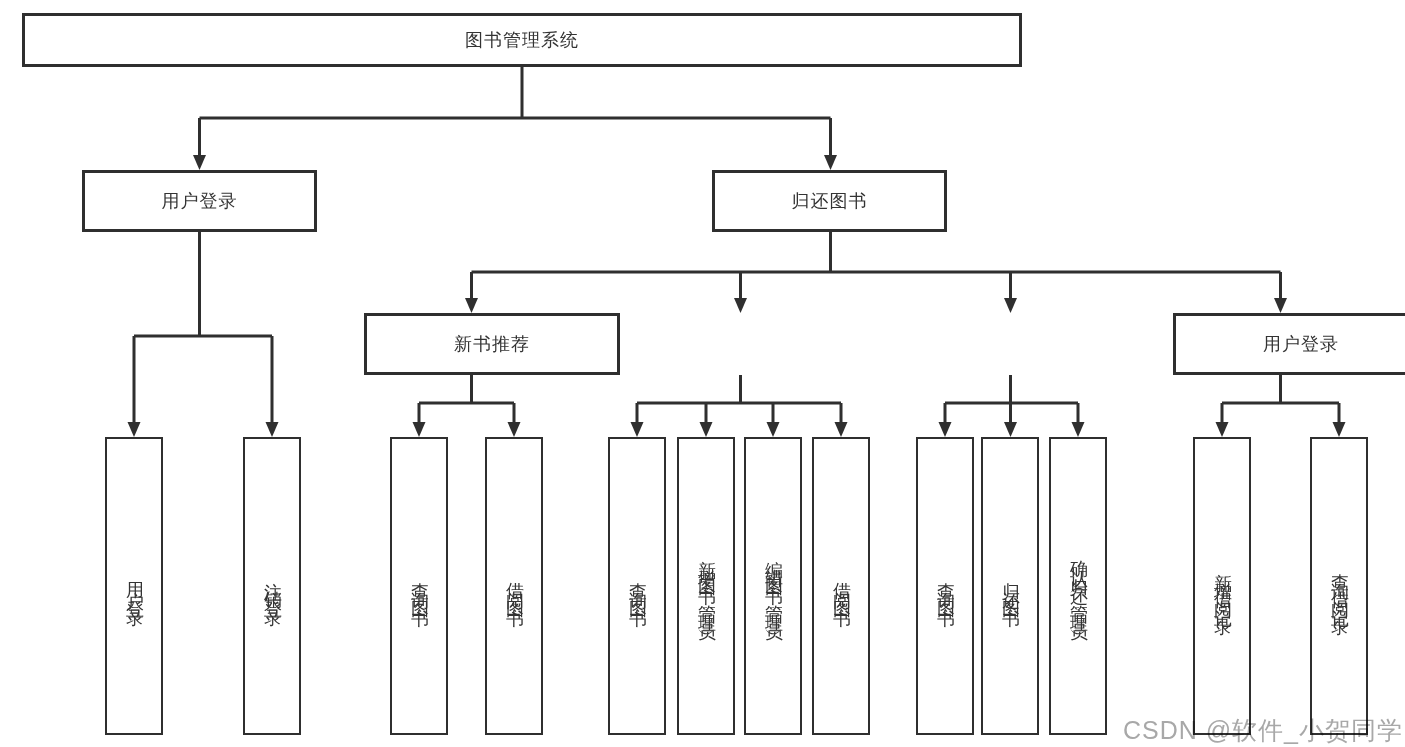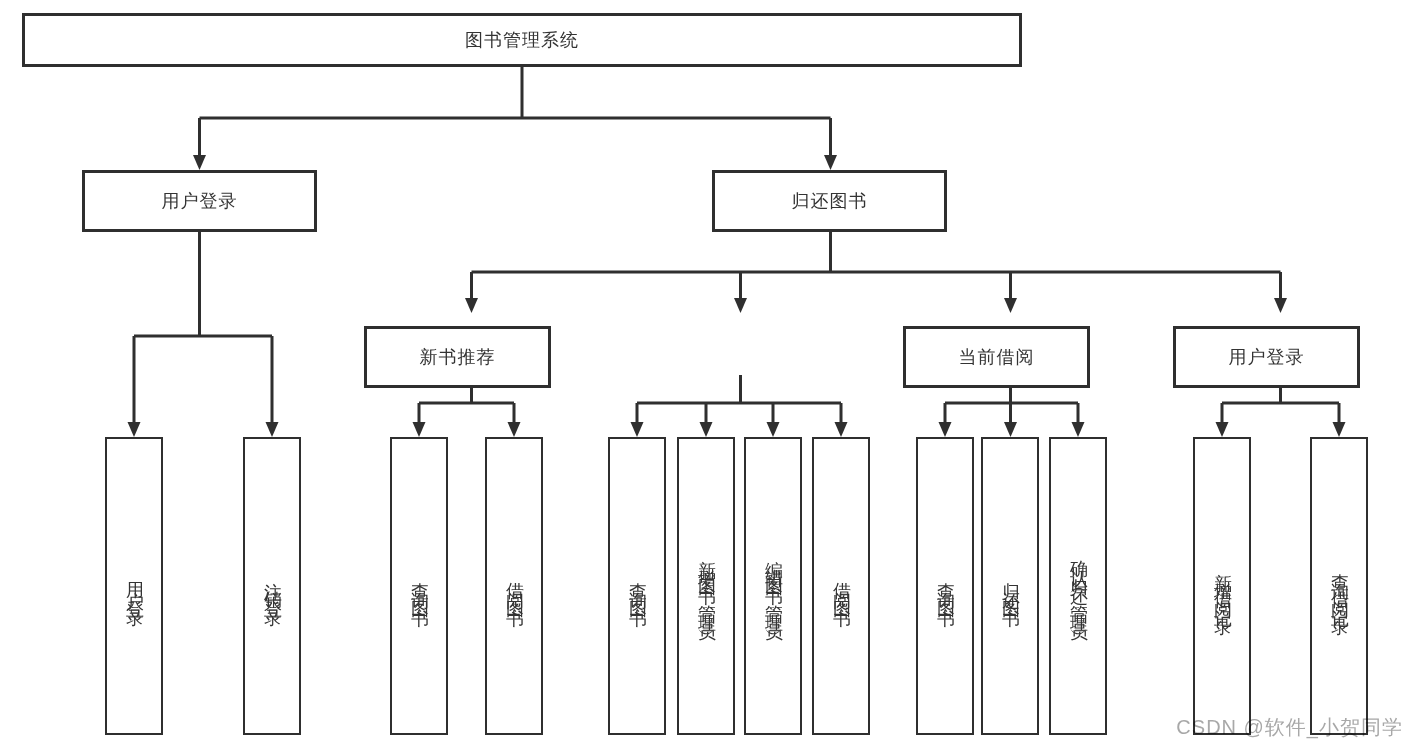--- a/index.html
+++ b/index.html
@@ -29,21 +29,21 @@
     display: flex;
     align-items: center;
     justify-content: center;
     color: #333333;
     font-size: 18px;
     letter-spacing: 1px;
     white-space: nowrap;
   }
   .node-root   { left: 22px;  top: 13px;  width: 1000px; height: 54px; }
   .node-l2     { top: 170px; width: 235px; height: 62px; }
-  .node-l3     { top: 326px; width: 187px; height: 62px; }
+  .node-l3     { top: 313px; width: 256px; height: 62px; }
   .leaf {
     position: absolute;
     box-sizing: border-box;
     top: 437px;
     width: 58px;
     height: 298px;
     background: #ffffff;
     border: 2.5px solid #2f2f2f;
     display: flex;
     align-items: center;
@@ -55,21 +55,21 @@
     font-size: 18px;
     letter-spacing: 9px;
     line-height: 1.1;
     color: #333333;
     white-space: nowrap;
   }
   .watermark {
     position: absolute;
     right: 2px;
     top: 714px;
-    font-size: 20px;
+    font-size: 25px;
     letter-spacing: 1px;
     color: #a8a8a8;
     mix-blend-mode: multiply;
     white-space: nowrap;
   }
 </style>
 </head>
 <body>
 
 <div class="canvas">
@@ -116,21 +116,20 @@
       <polygon points="1332.5,422 1345.5,422 1339,437"></polygon>
     </g>
   </svg>
 
   <div class="node node-root">图书管理系统</div>
 
   <div class="node node-l2" style="left:82px">用户登录</div>
   <div class="node node-l2" style="left:712px">归还图书</div>
 
   <div class="node node-l3" style="left:364px">新书推荐</div>
-  <div class="node node-l3" style="left:903px">当前借阅</div>
   <div class="node node-l3" style="left:1173px">用户登录</div>
 
   <div class="leaf" style="left:105px">
     <span>用户登录</span>
   </div>
   <div class="leaf" style="left:243px">
     <span>注销登录</span>
   </div>
 
   <div class="leaf" style="left:390px">

